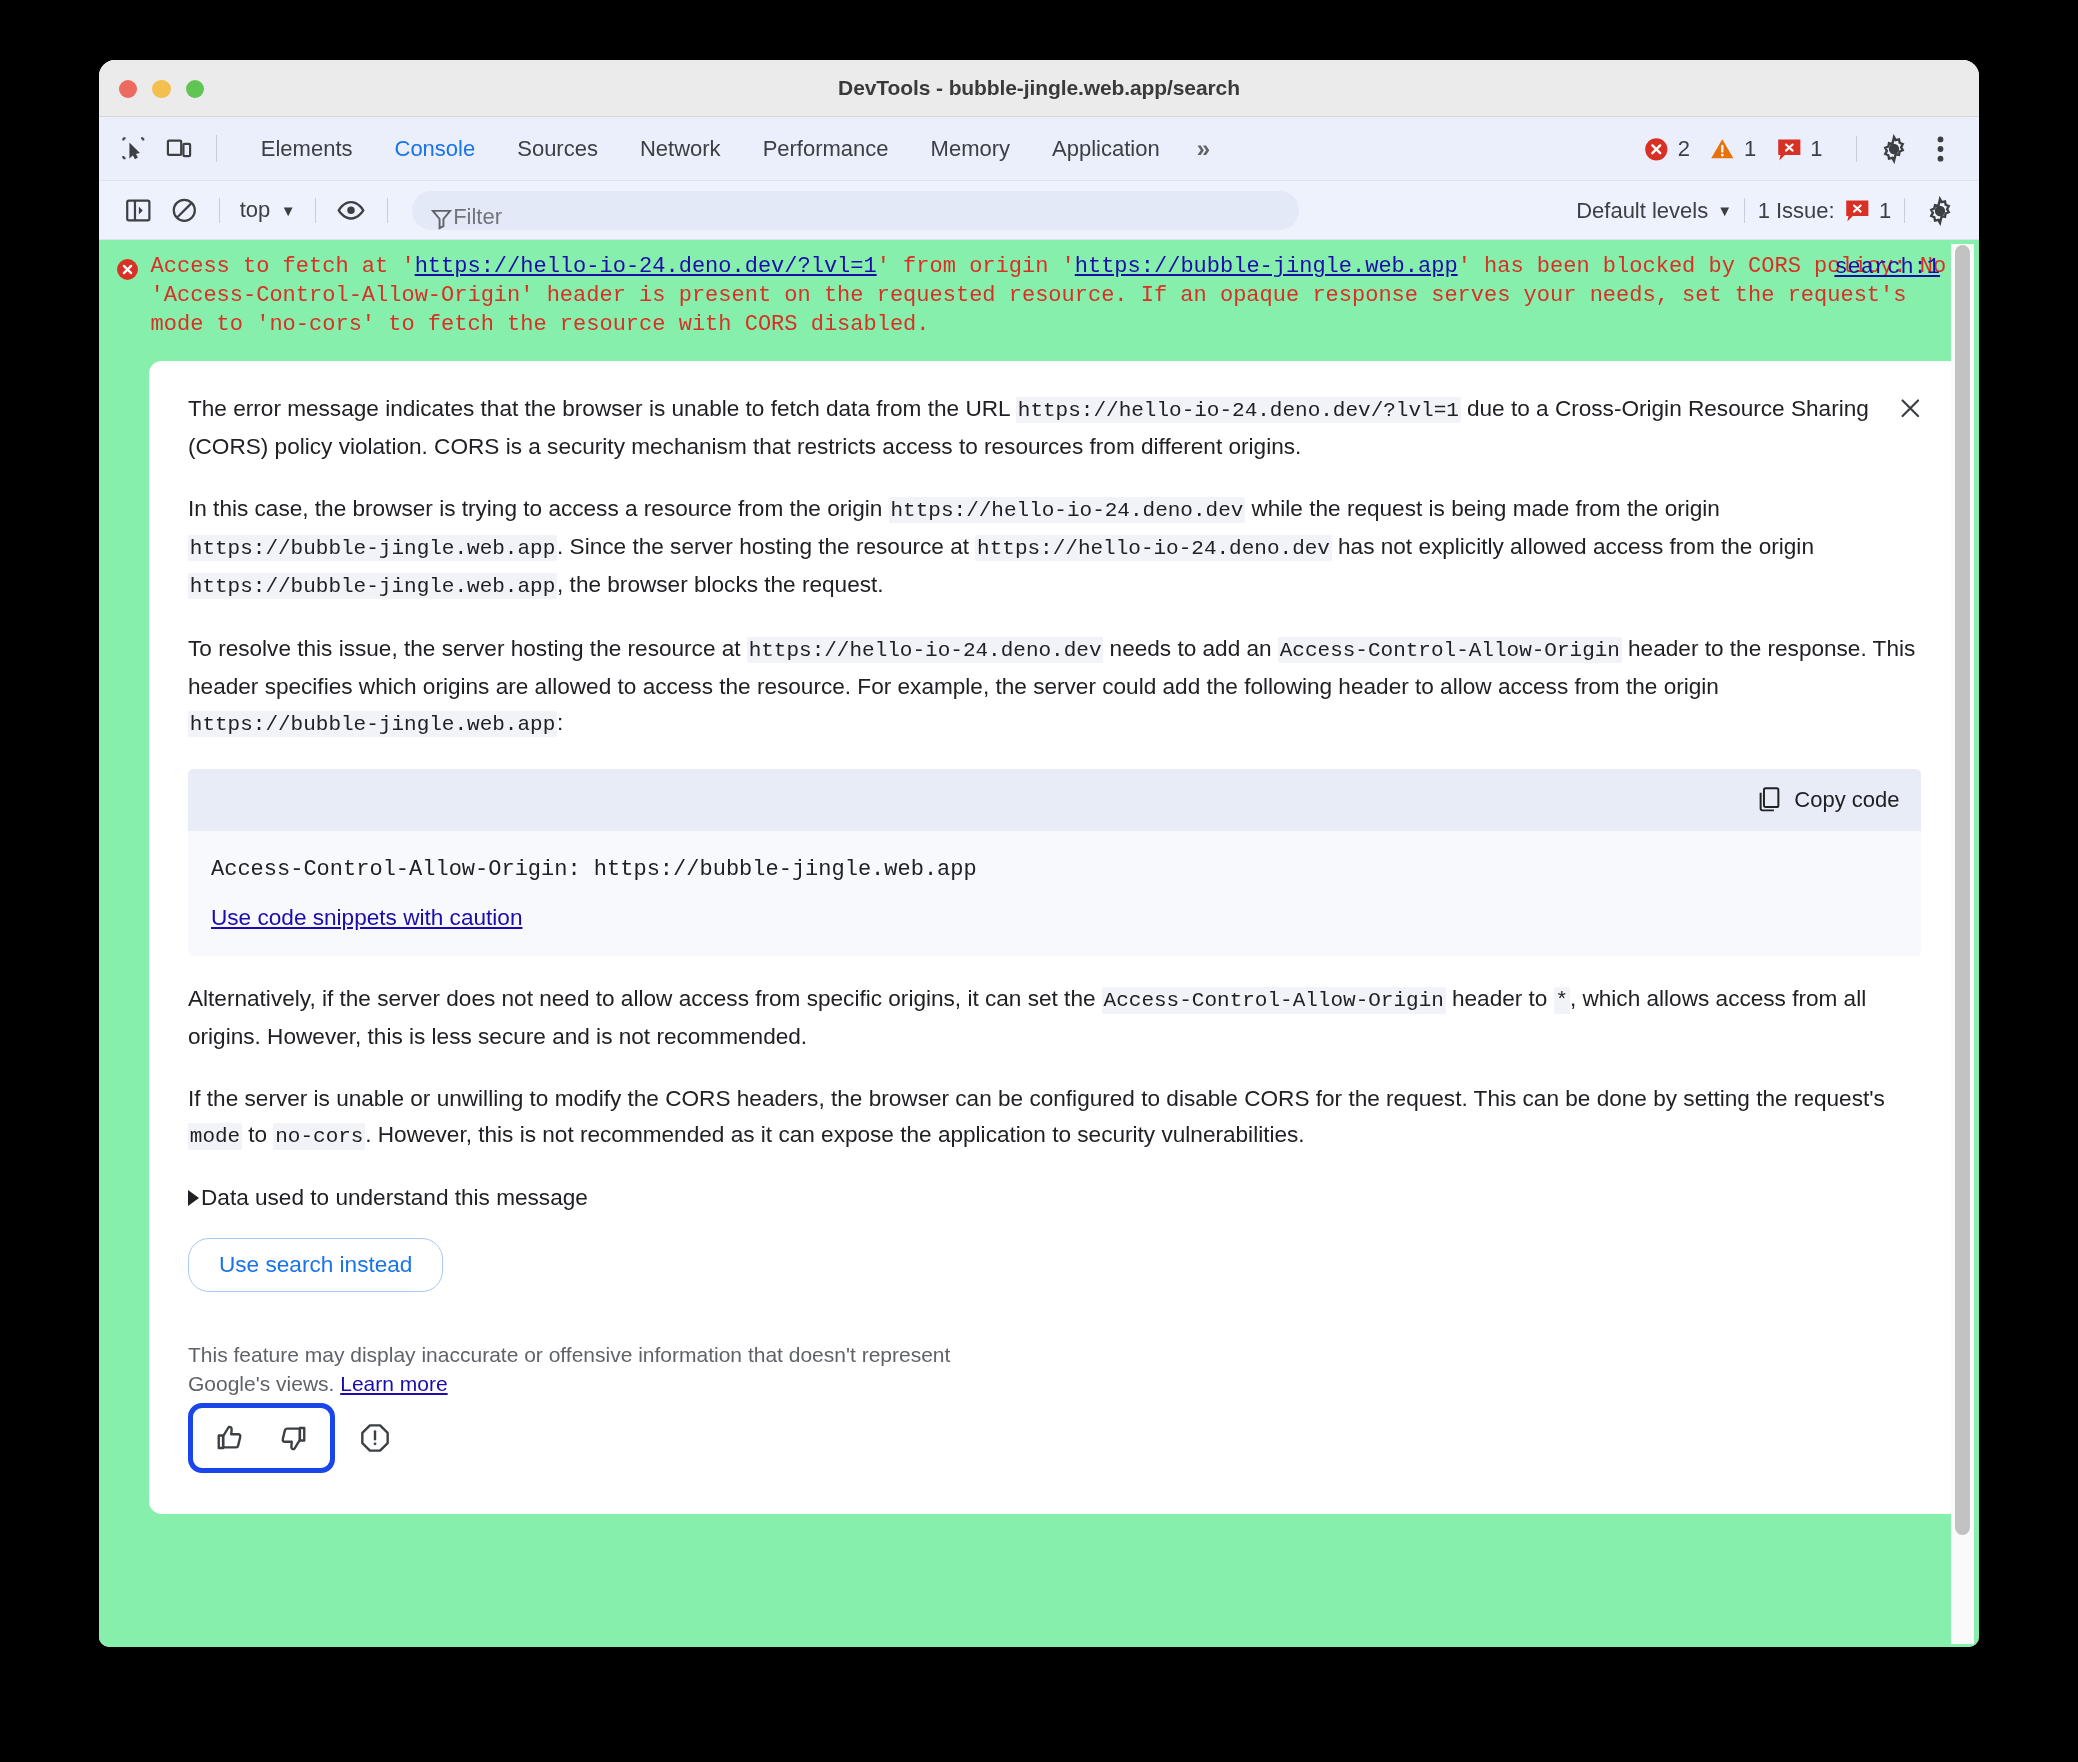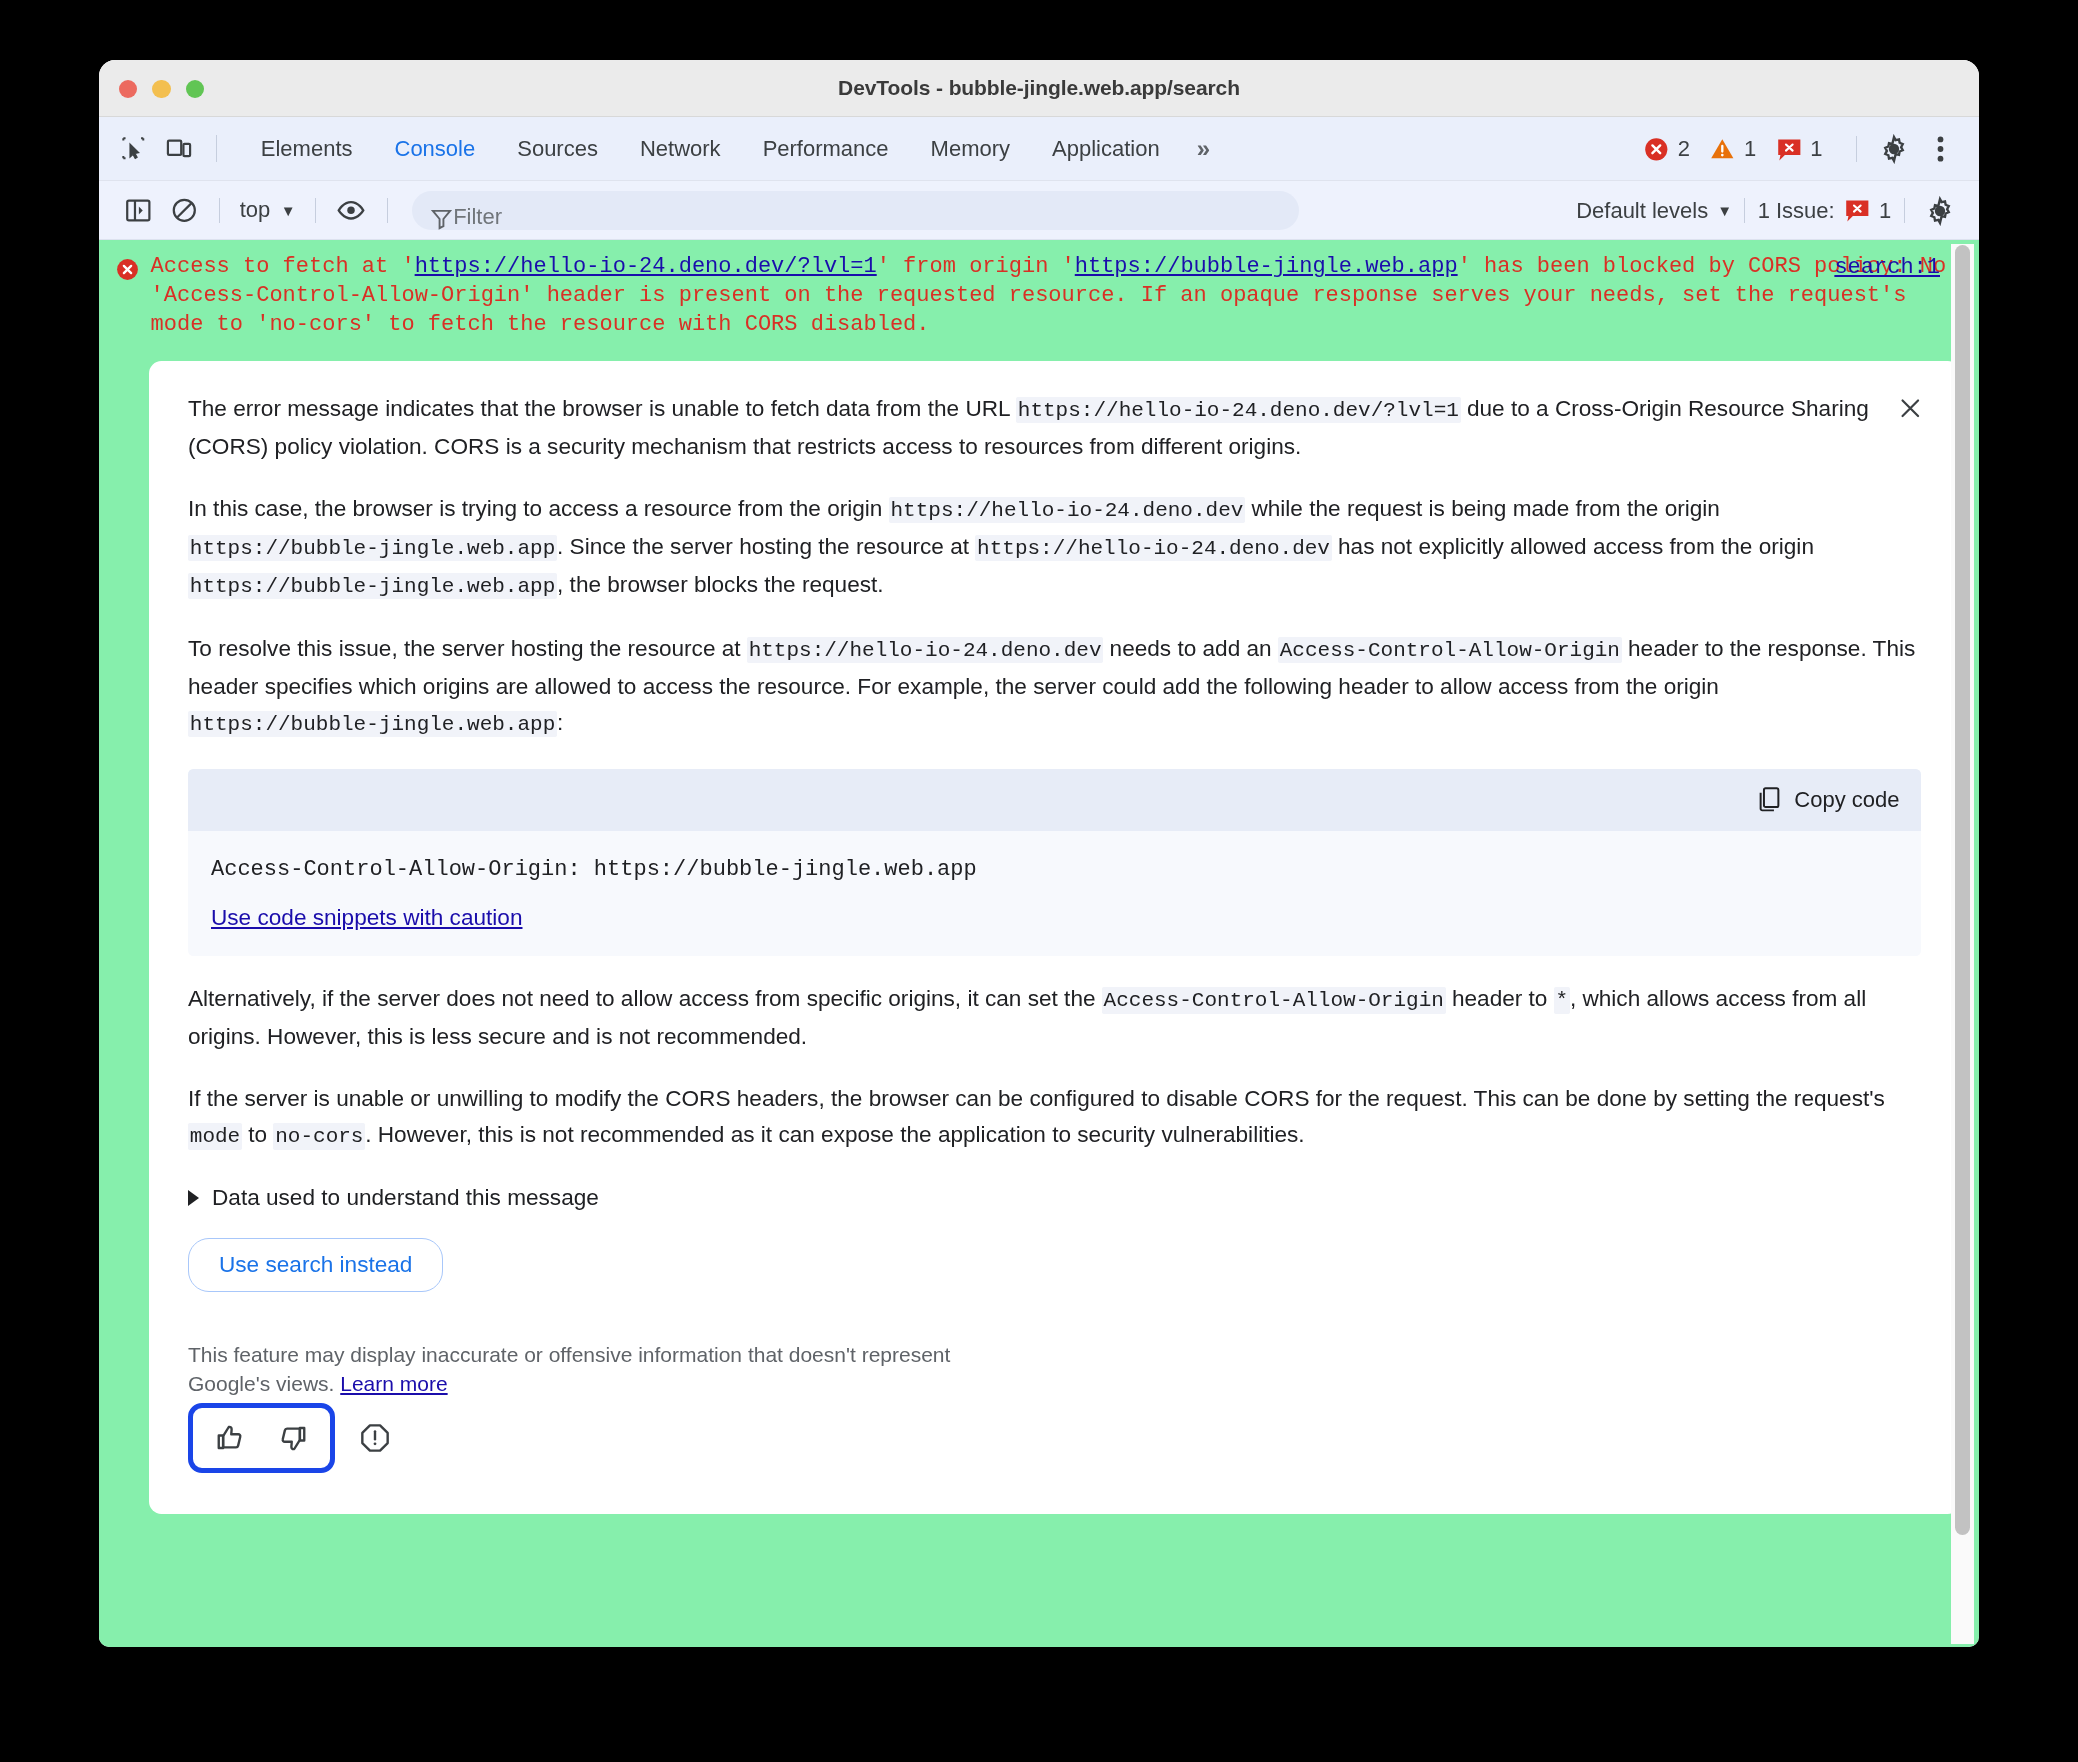--- a/index.html
+++ b/index.html
@@ -185,21 +185,21 @@
     font-family: "Liberation Mono", "DejaVu Sans Mono", monospace;
     font-size: 22px; color: #202124; white-space: pre;
   }
   #caution-link {
     display: inline-block; margin-top: 23px;
     font-size: 22.6px; color: #1a0dab; text-decoration: underline; cursor: pointer;
   }
 
   
   #data-row {
-    display: flex; align-items: center; gap: 13px;
+    display: flex; align-items: center; gap: 2px;
     margin: 30px 0 26.6px 0; cursor: pointer;
   }
   #data-tri {
     width: 0; height: 0;
     border-left: 11.5px solid #202124;
     border-top: 8px solid transparent;
     border-bottom: 8px solid transparent;
   }
   #data-label { font-size: 22.6px; color: #202124; }
 

